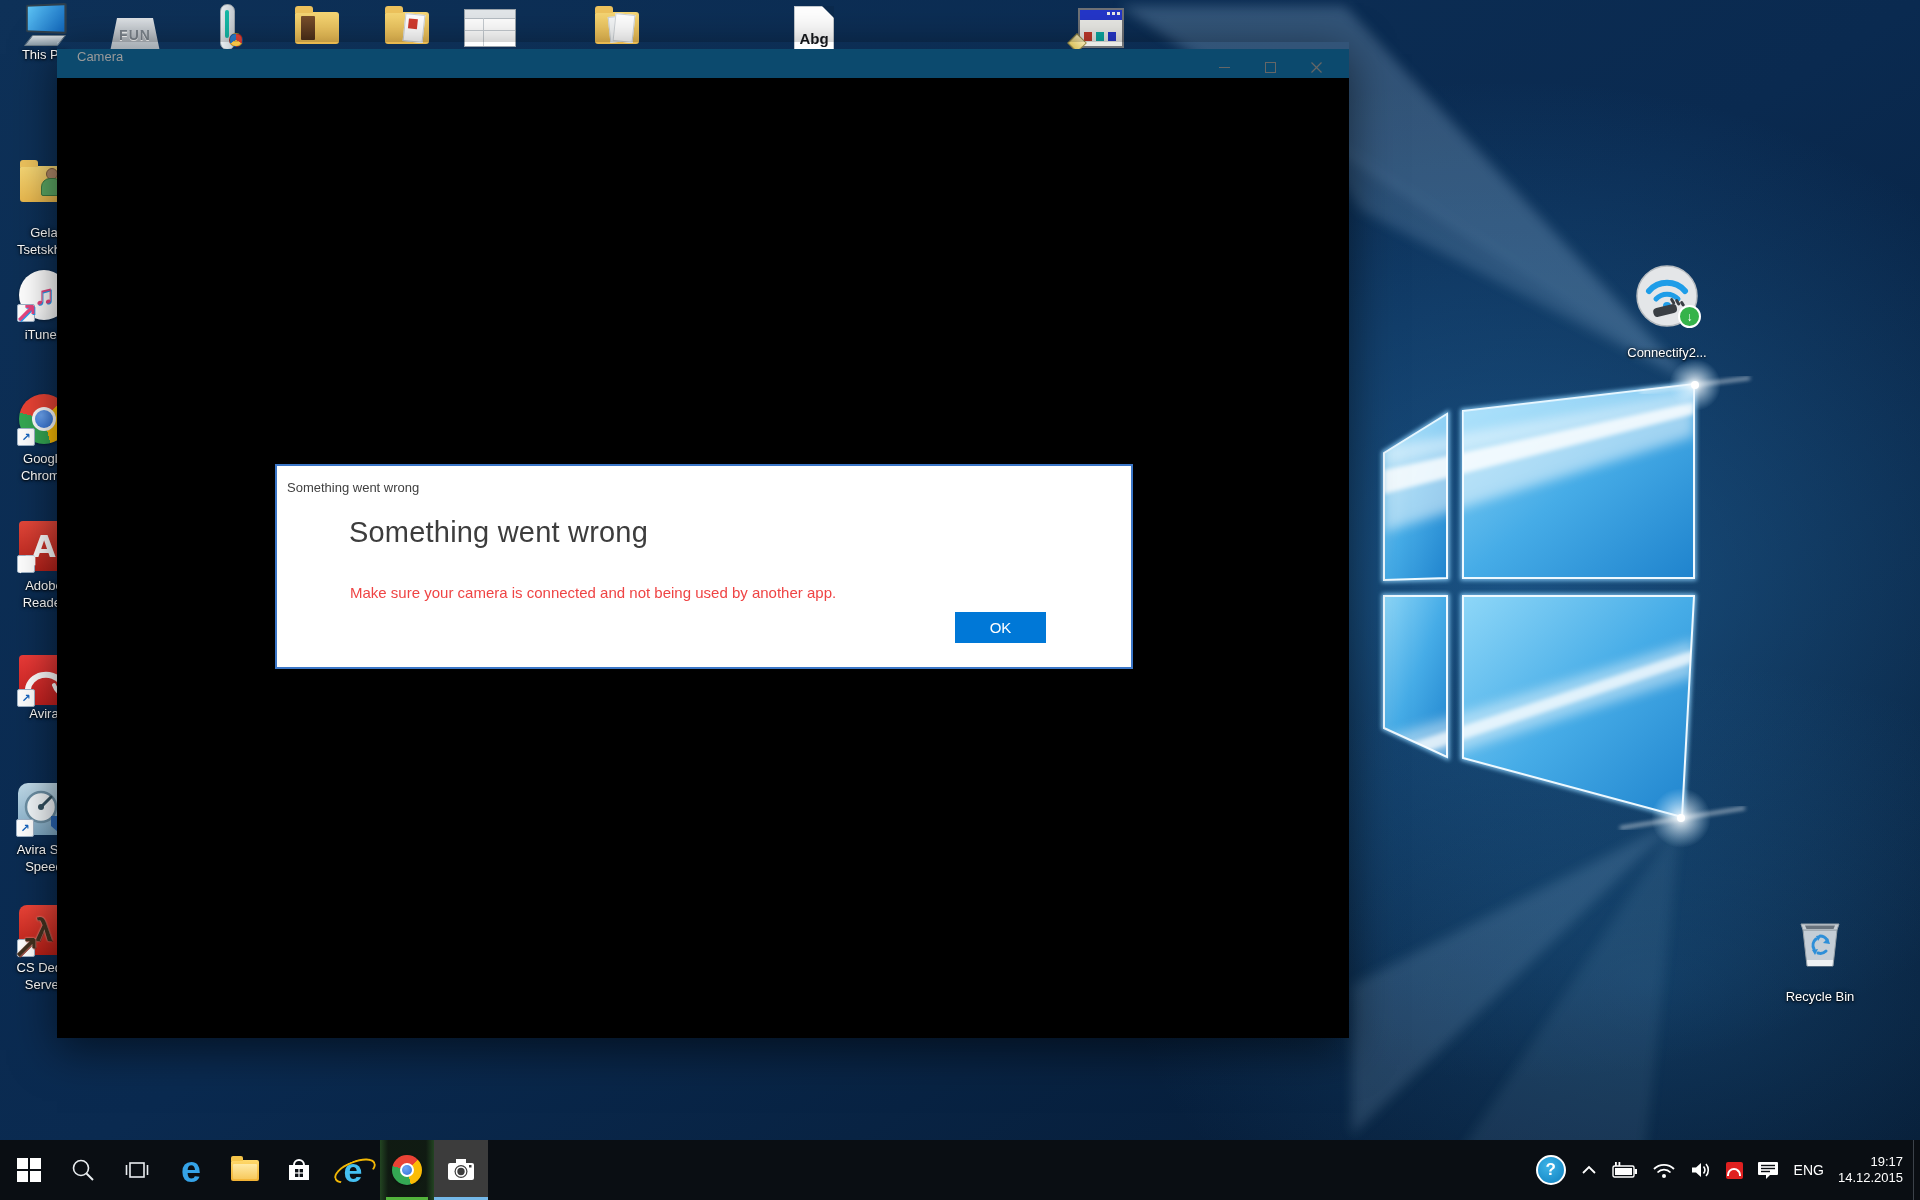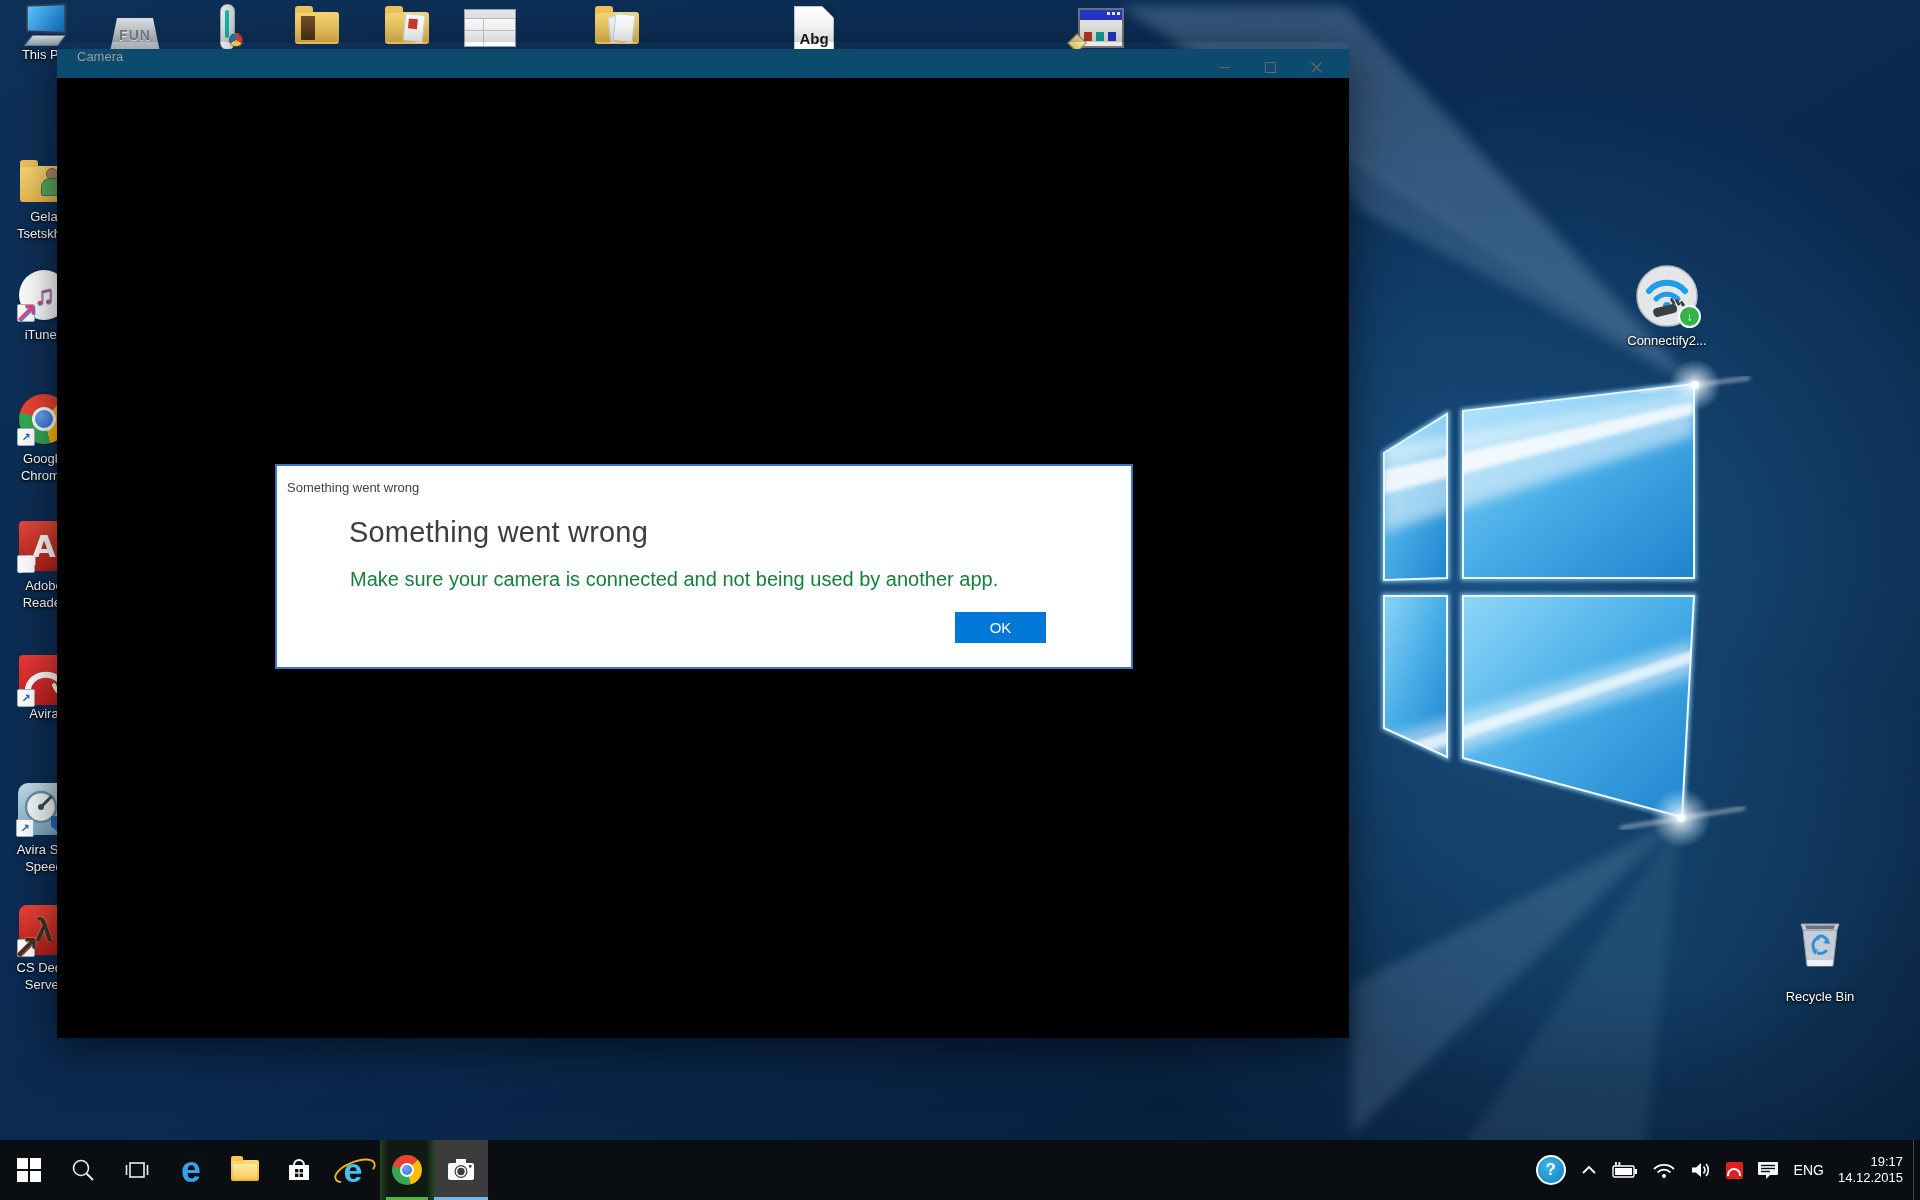--- a/index.html
+++ b/index.html
@@ -96,21 +96,21 @@
   .wctrls{position:absolute;right:10px;top:0;height:36px;display:flex}
   .wbtn{width:46px;height:36px;display:flex;align-items:center;justify-content:center}
   .glyph-min{width:11px;height:1px;background:#666}
   .glyph-max{width:9px;height:9px;border:1px solid #666}
   .wcontent{position:absolute;left:0;right:0;top:36px;bottom:0;background:#000}
   
   #error-dialog{position:absolute;left:218px;top:386px;width:858px;height:205px;background:#fff;
         border:2px solid #3b76c7;box-sizing:border-box}
   .dlg-title{position:absolute;left:10px;top:14px;font-size:13px;color:#414141}
   .dlg-head{position:absolute;left:72px;top:50px;font-size:29px;color:#3d3d3d;letter-spacing:.2px}
-  .dlg-body{position:absolute;left:73px;top:102px;font-size:20px;color:#15803d}
+  .dlg-body{position:absolute;left:73px;top:118px;font-size:15px;color:#ef4444}
   .dlg-ok{position:absolute;left:678px;top:146px;width:91px;height:31px;background:#0078d7;border:none;
         color:#fff;font-size:15px;font-weight:normal;display:flex;align-items:center;justify-content:center;
         font-family:inherit}
   
   #taskbar{position:absolute;left:0;bottom:0;width:1920px;height:60px;background:#0a0e13;z-index:100}
   .tb-left{position:absolute;left:2px;top:0;height:60px;display:flex}
   .tbbtn{position:relative;width:54px;height:60px;display:flex;align-items:center;justify-content:center}
   .tbbtn.running::after{content:"";position:absolute;left:6px;right:6px;bottom:0;height:3px;background:#53b43c}
   .tbbtn.active{background:#3c3c3c}
   .tbbtn.active::after{content:"";position:absolute;left:0;right:0;bottom:0;height:3px;background:#74b8e8}
@@ -273,21 +273,21 @@
   </div>
 </div>
 
 <div class="dicon" style="left:6px;top:158px;width:76px">
   <div class="folder" style="width:48px;height:36px">
     <span class="person">
         <span class="head"></span>
         <span class="body"></span>
       </span>
   </div>
-  <div class="dlabel" style="margin-top:6px">
+  <div class="dlabel" style="margin-top:22px">
     <div>Gela</div>
     <div>Tsetskhla</div>
   </div>
 </div>
 <div class="dicon" style="left:6px;top:270px;width:76px">
   <div class="itunes" style="position:relative">
     <span>♫</span>
       <span class="scut">↗</span>
   </div>
   <div class="dlabel" style="margin-top:6px">iTunes</div>
@@ -357,21 +357,21 @@
       <circle cx="32" cy="42" r="4" fill="#1e9de8"></circle>
       <g fill="#3a3f44">
         <rect x="18" y="42" width="24" height="9" rx="4" transform="rotate(-14 30 46)"></rect>
         <rect x="36" y="34" width="3" height="7" rx="1.5" transform="rotate(-30 37 37)"></rect>
         <rect x="41" y="35" width="3" height="7" rx="1.5" transform="rotate(-30 42 38)"></rect>
         <rect x="46" y="37" width="3" height="6" rx="1.5" transform="rotate(-30 47 40)"></rect>
       </g>
     </svg>
     <span class="conn-badge">↓</span>
   </div>
-  <div class="dlabel" style="margin-top:4px">Connectify2...</div>
+  <div class="dlabel" style="margin-top:16px">Connectify2...</div>
 </div>
 <div class="dicon" style="left:1790px;top:916px;width:60px">
   <svg width="48" height="56" viewBox="0 0 48 56">
     <polygon points="7,14 41,14 37,50 11,50" fill="#d9dfe4" fill-opacity=".9" stroke="#97a1a9"></polygon>
     <polygon points="5,8 43,8 41,14 7,14" fill="#c6cdd3" stroke="#97a1a9"></polygon>
     <polygon points="9,9.5 39,9.5 37.5,13 10.5,13" fill="#69737d"></polygon>
     <polygon points="11,44 37,44 36.2,50 11.8,50" fill="#eef1f3"></polygon>
     <g stroke="#2e8fd8" stroke-width="3" fill="none" stroke-linecap="round">
       <path d="M18 33 a8 8 0 0 1 2 -10"></path>
       <path d="M24 20 a8 8 0 0 1 7 4"></path>

